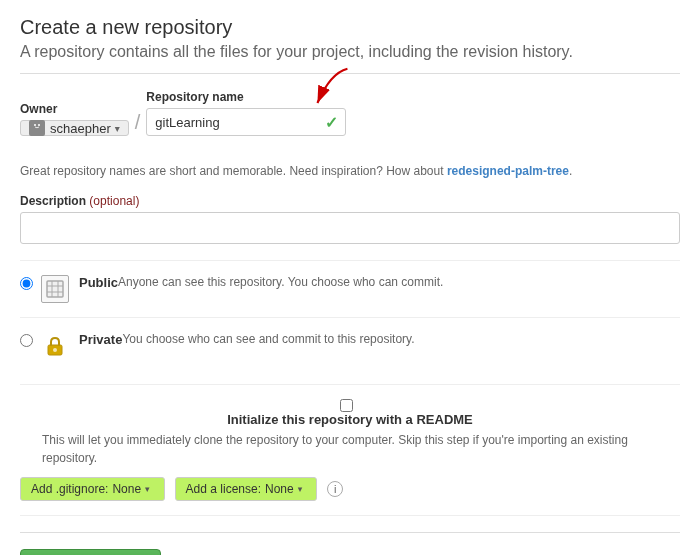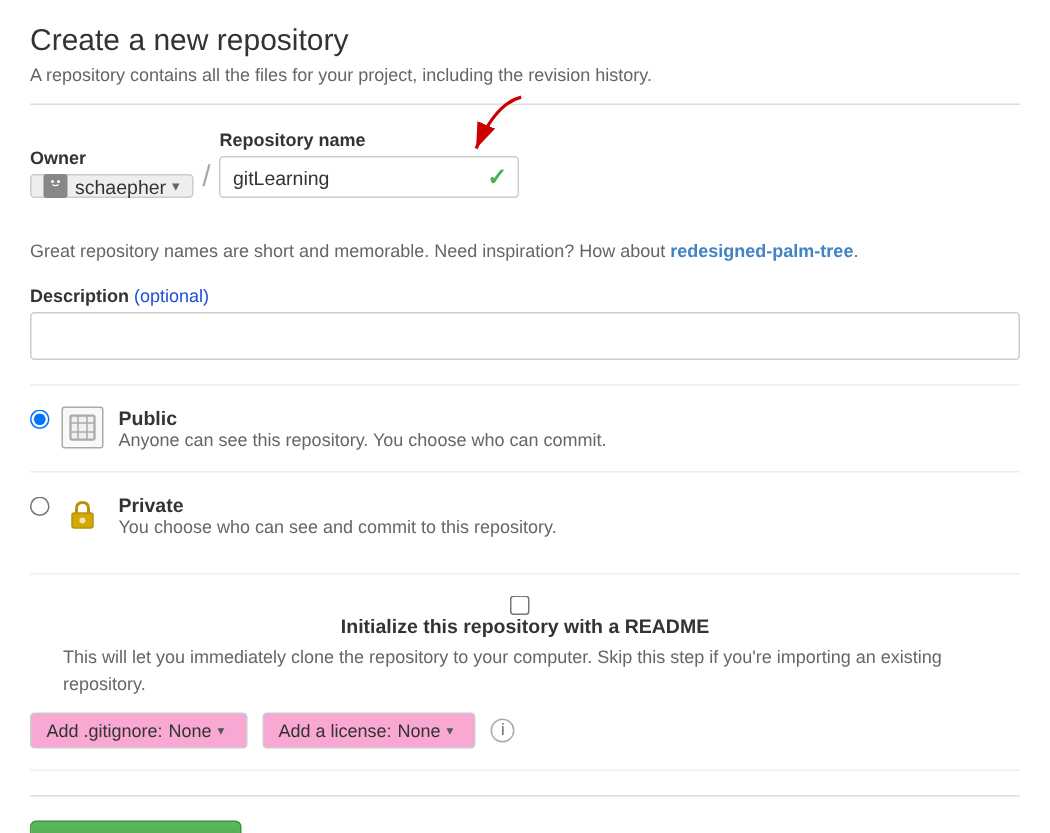--- a/index.html
+++ b/index.html
@@ -14,21 +14,21 @@
     }
 
     .page-title {
       font-size: 20px;
       font-weight: normal;
       color: #333;
       margin-bottom: 4px;
     }
 
     .page-subtitle {
-      font-size: 12px;
+      font-size: 16px;
       color: #666;
       margin-bottom: 12px;
     }
 
     hr {
       border: none;
       border-top: 1px solid #ddd;
       margin: 0 0 16px 0;
     }
 
@@ -146,21 +146,21 @@
 
     .description-label {
       font-size: 12px;
       font-weight: bold;
       color: #333;
       margin-bottom: 4px;
     }
 
     .optional-label {
       font-weight: normal;
-      color: #1d4ed8;
+      color: #7f1d1d;
       font-size: 12px;
     }
 
     .description-input {
       width: 100%;
       border: 1px solid #ccc;
       border-radius: 3px;
       padding: 5px 8px;
       font-size: 13px;
       height: 32px;
@@ -194,21 +194,21 @@
       height: 30px;
       margin-right: 10px;
       flex-shrink: 0;
       display: flex;
       align-items: center;
       justify-content: center;
     }
 
     .radio-text-group {
       display: flex;
-      flex-direction: column;
+      flex-direction: row;
     }
 
     .radio-title {
       font-size: 13px;
       font-weight: bold;
       color: #333;
     }
 
     .radio-desc {
       font-size: 12px;
@@ -276,21 +276,21 @@
       gap: 10px;
       margin-top: 10px;
     }
 
     .dropdown-btn {
       display: flex;
       align-items: center;
       border: 1px solid #ccc;
       border-radius: 3px;
       padding: 4px 10px;
-      background: #f9a8d4;
+      background: #bef264;
       cursor: pointer;
       font-size: 12px;
       color: #333;
     }
 
     .dropdown-btn span {
       margin-right: 4px;
     }
 
     .dropdown-caret-small {

